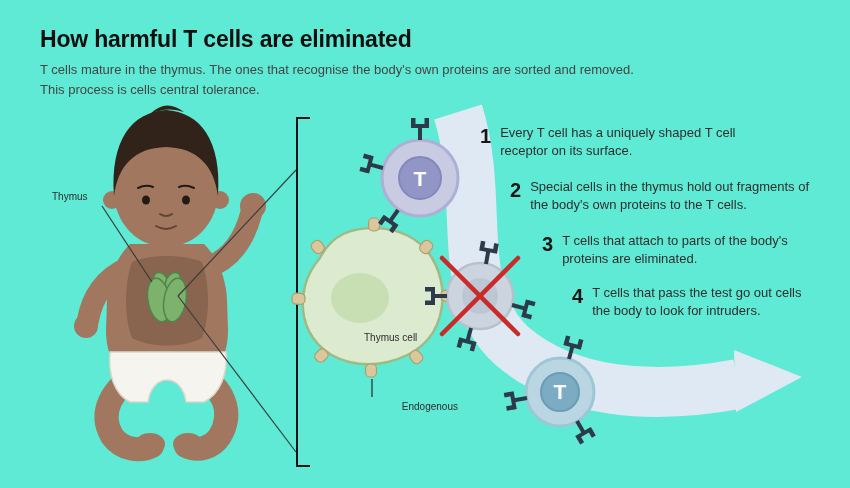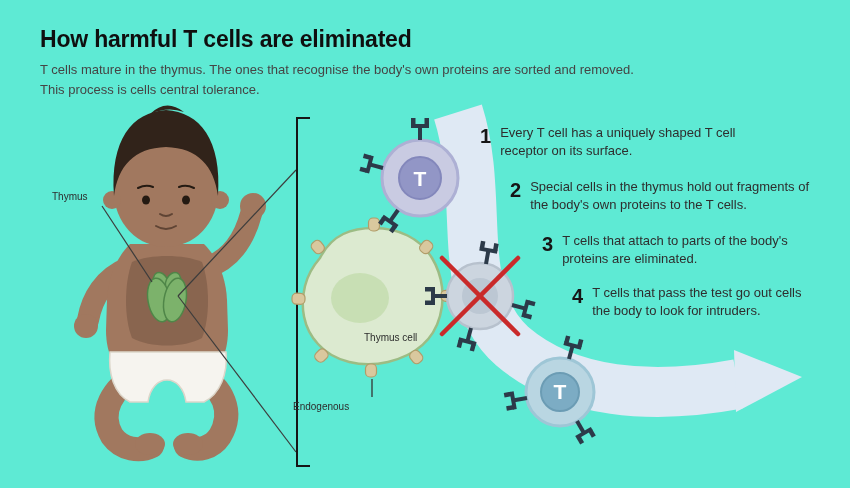--- a/index.html
+++ b/index.html
@@ -11,21 +11,21 @@
     position:absolute;left:40px;top:26px;font-size:23px;font-weight:bold;
     color:#0f0f0f;letter-spacing:-0.2px;
   }
   .subtitle{
     position:absolute;left:40px;top:60px;font-size:13px;line-height:1.5;color:#454545;
   }
   .illus{position:absolute;left:0;top:0;}
   .diagram-label{position:absolute;font-size:10px;color:#2d2d2d;line-height:1.3;}
   .thymus-label{left:52px;top:190px;}
   .thymus-cell-label{left:328px;top:331px;margin-left:36px;}
-  .endo-label{left:293px;top:400px;width:165px;text-align:left;}
+  .endo-label{left:293px;top:400px;width:165px;text-align:right;}
   .step{position:absolute;display:flex;gap:9px;color:#2e2e2e;}
   .step-num{font-weight:bold;font-size:20px;line-height:1;padding-top:2px;color:#161616;}
   .step-text{font-size:13px;line-height:1.4;flex:1;}
   .step1{left:480px;top:124px;width:287px;}
   .step2{left:510px;top:178px;width:312px;}
   .step3{left:542px;top:232px;width:252px;}
   .step4{left:572px;top:284px;width:240px;}
 
   
   .skin-fill{fill:var(--skin,#a1785f);}

